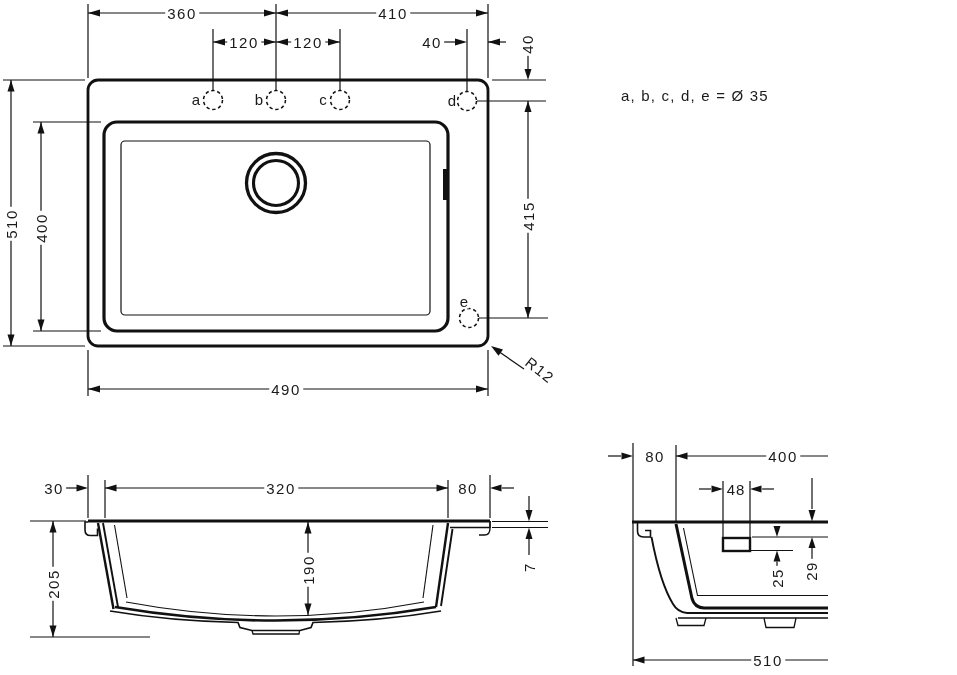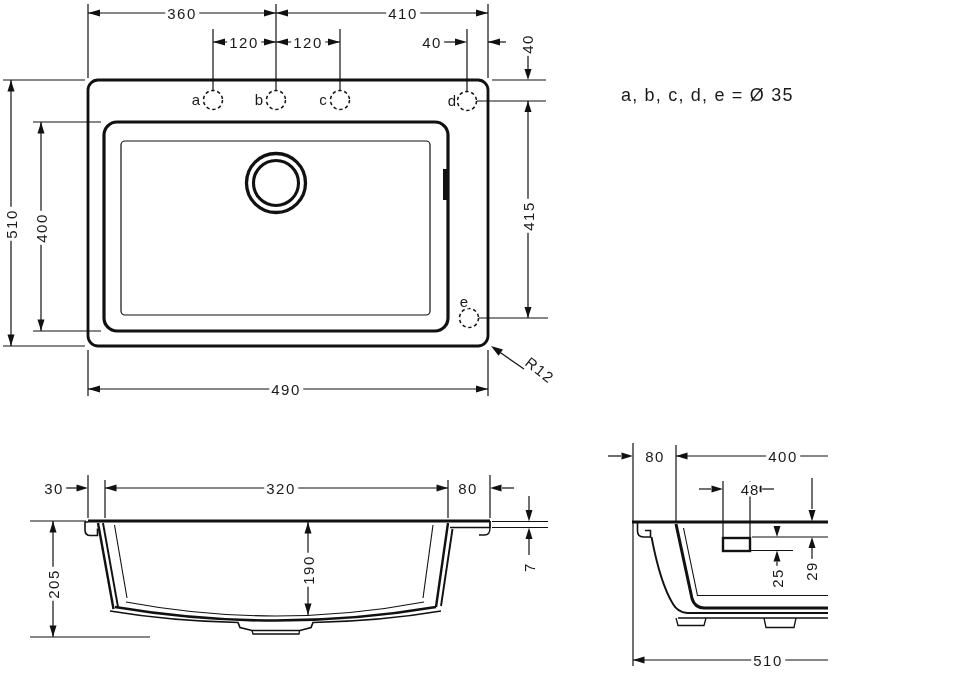--- a/index.html
+++ b/index.html
@@ -5,23 +5,23 @@
   html,body{margin:0;padding:0;background:#fff;}
   .canvas{position:relative;width:828px;height:675px;background:#ffffff;overflow:hidden;
           font-family:"Liberation Sans", sans-serif;color:#1a1a1a;}
   .canvas svg{position:absolute;left:0;top:0;}
   .dim{position:absolute;transform:translate(-50%,-50%);font-size:15px;letter-spacing:1.5px;
        white-space:nowrap;background:#fff;padding:0 2px;line-height:1;color:#1a1a1a;}
   .v{transform:translate(-50%,-50%) rotate(-90deg);}
   .r12{transform:translate(-50%,-50%) rotate(38deg);background:transparent;padding:0;}
   .lbl{position:absolute;transform:translate(-50%,-50%);font-size:15px;letter-spacing:0;
        background:#fff;padding:0 1px;line-height:1;color:#1a1a1a;}
-  .note{position:absolute;transform:translate(0,-50%);font-size:18px;letter-spacing:1.2px;
+  .note{position:absolute;transform:translate(0,-50%);font-size:15px;letter-spacing:1.2px;
         white-space:nowrap;color:#1a1a1a;}
-  .tight{padding:0;letter-spacing:1px;margin-left:14px;}
+  .tight{padding:0;letter-spacing:1px;}
 </style>
 </head>
 <body>
 
 <div class="canvas">
 
 <svg width="957" height="675" viewBox="0 0 957 675" fill="none" stroke="#111" stroke-width="1.2" stroke-linecap="butt">
 
   <g>
 
@@ -181,21 +181,21 @@
       <polygon points="777,550.5 773.5,561.5 780.5,561.5"></polygon>
       <polygon points="812,521.5 808.5,510 815.5,510"></polygon>
       <polygon points="812,537 808.5,548 815.5,548"></polygon>
       <polygon points="633,660 644.5,656.5 644.5,663.5"></polygon>
       <polygon points="905,660 893.5,656.5 893.5,663.5"></polygon>
     </g>
   </g>
 </svg>
 
   <span class="dim" style="left:182px;top:13px">360</span>
-  <span class="dim" style="left:403px;top:13px">410</span>
+  <span class="dim" style="left:393px;top:13px">410</span>
   <span class="dim" style="left:244px;top:42px">120</span>
   <span class="dim" style="left:308px;top:42px">120</span>
   <span class="dim" style="left:432px;top:42px">40</span>
   <span class="dim v" style="left:527px;top:44px">40</span>
   <span class="dim v" style="left:11px;top:224px">510</span>
   <span class="dim v" style="left:41px;top:228px">400</span>
   <span class="dim v" style="left:528px;top:216px">415</span>
   <span class="dim" style="left:286px;top:389px">490</span>
   <span class="dim r12" style="left:540px;top:370px">R12</span>
 

